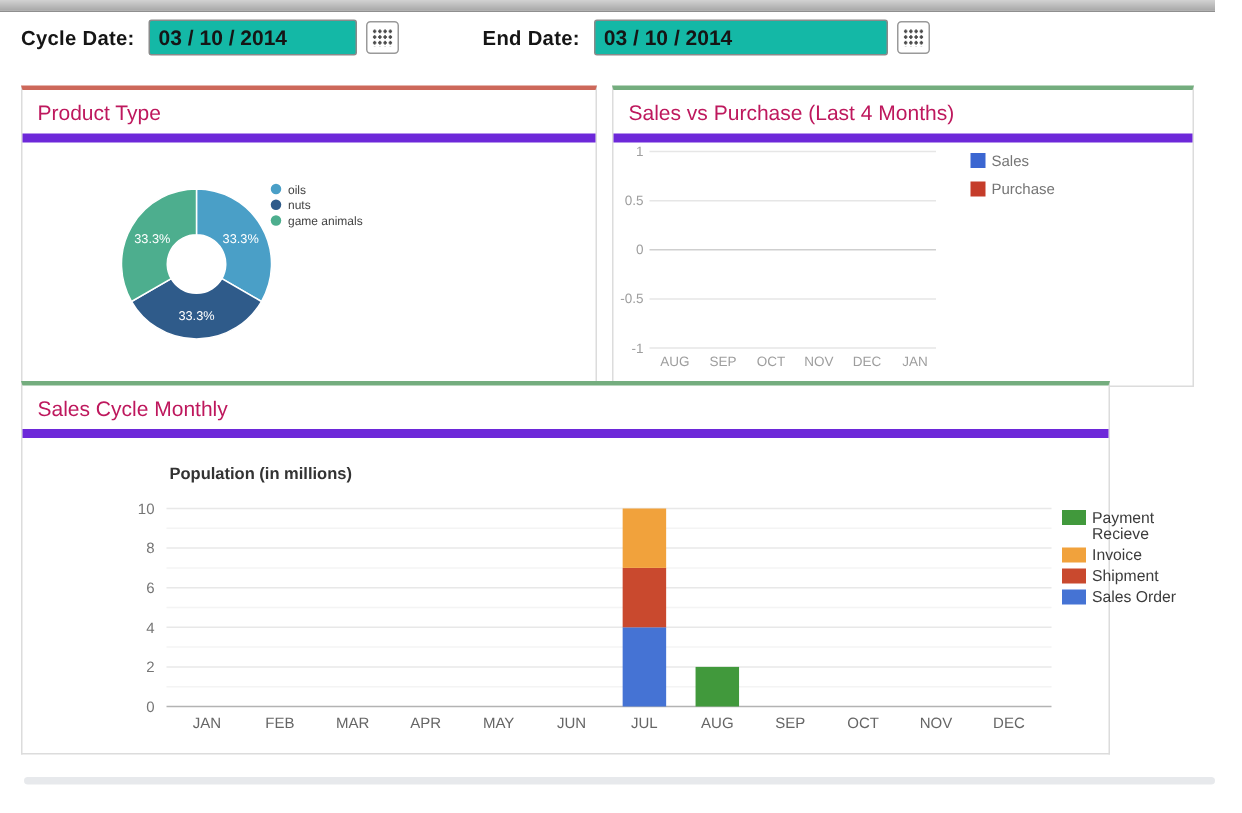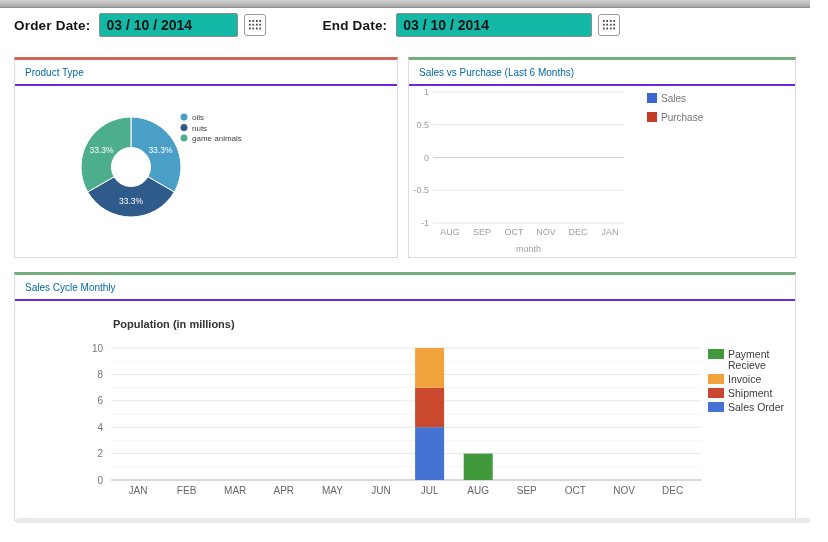--- a/index.html
+++ b/index.html
@@ -29,40 +29,40 @@
     width:14px;height:12px;
     background-image:radial-gradient(#4a4a4a 0.9px,transparent 1.15px);
     background-size:3.5px 3.8px;background-position:0 0;
   }
   .end-group{margin-left:56px;}
   .panel{
     position:absolute;background:#fff;border:1px solid #dcdcdc;box-sizing:border-box;
     border-top:3px solid #999;
   }
   .panel-header{
-    font-size:10px;color:#0369a1;padding:7px 10px 6px;border-bottom:2px solid #6d28d9;
+    font-size:14px;color:#be185d;padding:7px 10px 6px;border-bottom:6px solid #6d28d9;
   }
   .panel-body{position:relative;}
   #panel-product{left:14px;top:57px;width:384px;height:201px;}
   #panel-svp{left:408px;top:57px;width:388px;height:201px;}
-  #panel-cycle{left:14px;top:272px;width:782px;height:249px;}
+  #panel-cycle{left:14px;top:254px;width:726px;height:249px;}
   svg{display:block;}
   svg text{font-family:"Liberation Sans",sans-serif;}
   .bottom-edge{
     position:absolute;left:16px;top:518px;width:794px;height:5px;
     background:#e7e9ec;border-radius:3px;
   }
 </style>
 </head>
 <body>
 
 <div class="top-edge"></div>
 
 <div class="filter-row">
-  <span class="filter-label">Order Date:</span>
+  <span class="filter-label">Cycle Date:</span>
   <input class="date-input start" type="text" value="03 / 10 / 2014" style="">
   <button class="cal-btn">
     <span class="cal-dots"></span>
   </button>
   <span class="filter-label end-group">End Date:</span>
   <input class="date-input end" type="text" value="03 / 10 / 2014" style="">
   <button class="cal-btn">
     <span class="cal-dots"></span>
   </button>
 </div>
@@ -81,21 +81,21 @@
         <text x="177" y="34" fill="#444444" font-size="8">oils</text>
         <circle cx="169" cy="41.5" r="3.5" fill="#2f5b8a"></circle>
         <text x="177" y="44.5" fill="#444444" font-size="8">nuts</text>
         <circle cx="169" cy="52" r="3.5" fill="#4dae8e"></circle>
         <text x="177" y="55" fill="#444444" font-size="8">game animals</text>
       </svg>
   </div>
 </section>
 
 <section class="panel" id="panel-svp" style="border-top-color: rgb(116, 173, 126);">
-  <div class="panel-header">Sales vs Purchase (Last 6 Months)</div>
+  <div class="panel-header">Sales vs Purchase (Last 4 Months)</div>
   <div class="panel-body">
     <svg id="line-svg" width="384" height="168">
         <text x="20" y="9" fill="#9e9e9e" font-size="9" text-anchor="end">1</text>
         <line x1="24" y1="6" x2="215" y2="6" stroke="#e6e6e6" stroke-width="1"></line>
         <text x="20" y="41.75" fill="#9e9e9e" font-size="9" text-anchor="end">0.5</text>
         <line x1="24" y1="38.75" x2="215" y2="38.75" stroke="#e6e6e6" stroke-width="1"></line>
         <text x="20" y="74.5" fill="#9e9e9e" font-size="9" text-anchor="end">0</text>
         <line x1="24" y1="71.5" x2="215" y2="71.5" stroke="#cfcfcf" stroke-width="1"></line>
         <text x="20" y="107.25" fill="#9e9e9e" font-size="9" text-anchor="end">-0.5</text>
         <line x1="24" y1="104.25" x2="215" y2="104.25" stroke="#e6e6e6" stroke-width="1"></line>

